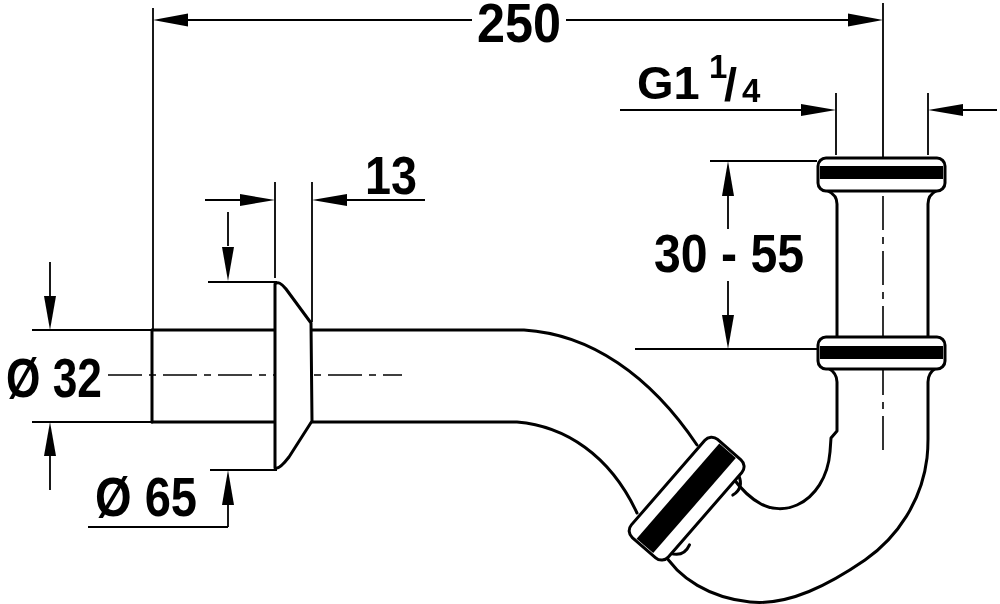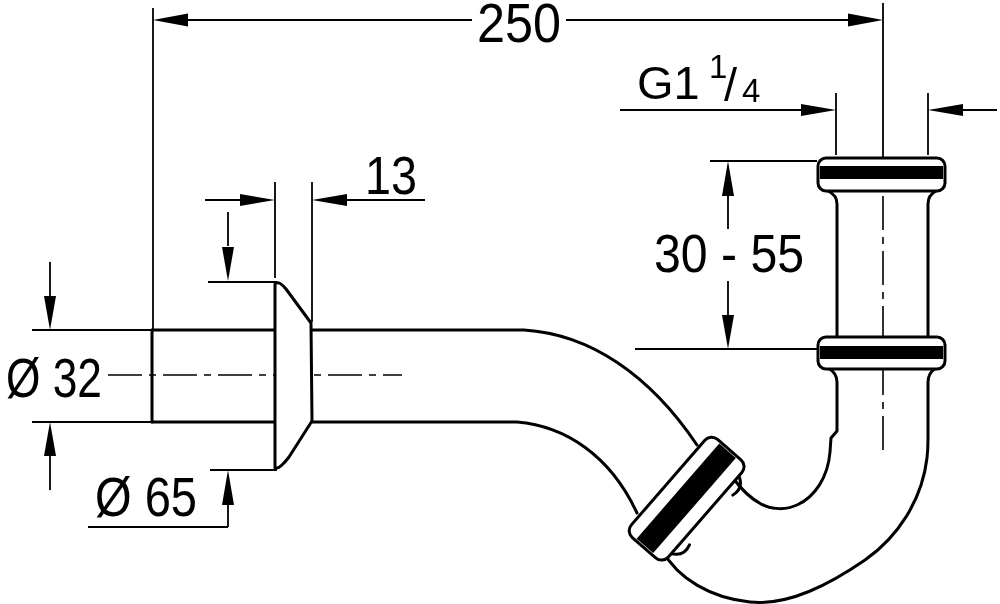--- a/index.html
+++ b/index.html
@@ -1,17 +1,17 @@
 <!DOCTYPE html>
 <html style="--line: #000000; --bg: #ffffff;"><head>
 <meta charset="utf-8">
 <style>
   :root{ --line:#000000; --bg:#ffffff; }
   html,body{margin:0;padding:0;background:var(--bg);}
-  .stage{width:1000px;height:604px;background:var(--bg);position:relative;overflow:hidden;}
+  .stage{width:1000px;height:604px;background:var(--bg);position:relative;overflow:hidden;font-weight:bold;}
   svg{display:block;}
   svg text{font-family:"Liberation Sans", sans-serif; fill:var(--line);}
   .thick{stroke:var(--line);stroke-width:3;fill:none;stroke-linecap:round;stroke-linejoin:round;}
   .thin{stroke:var(--line);stroke-width:1.8;fill:none;stroke-linecap:butt;}
   .cline{stroke:var(--line);stroke-width:1.6;fill:none;stroke-dasharray:34 7 7 7;}
   .whitefill{fill:var(--bg);stroke:var(--line);stroke-width:3;stroke-linejoin:round;}
   .blackfill{fill:var(--line);stroke:none;}
   .arrow{fill:var(--line);stroke:none;}
 </style>
 </head>

